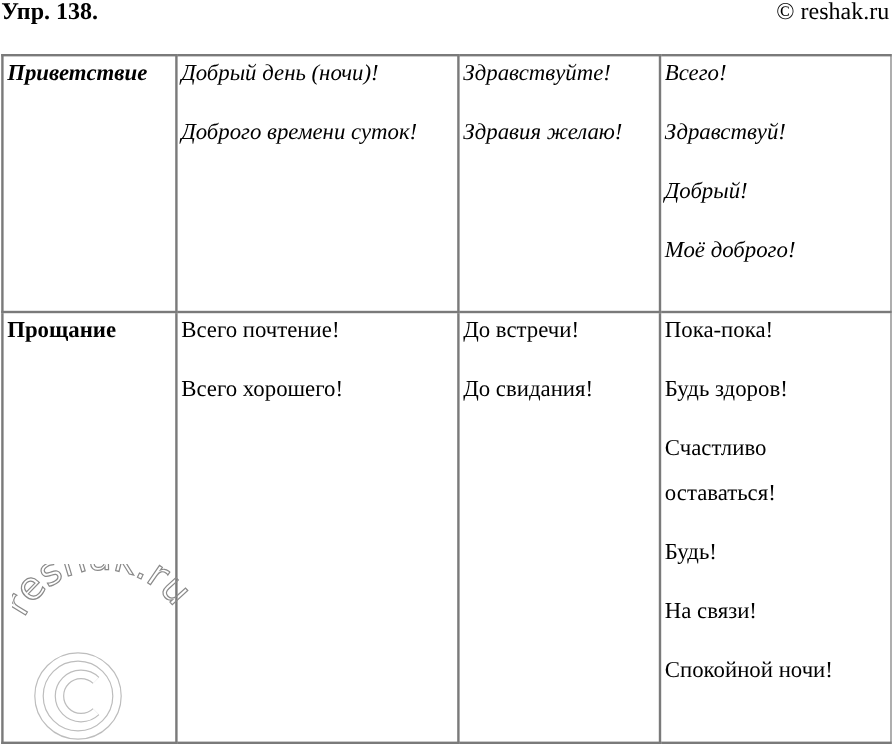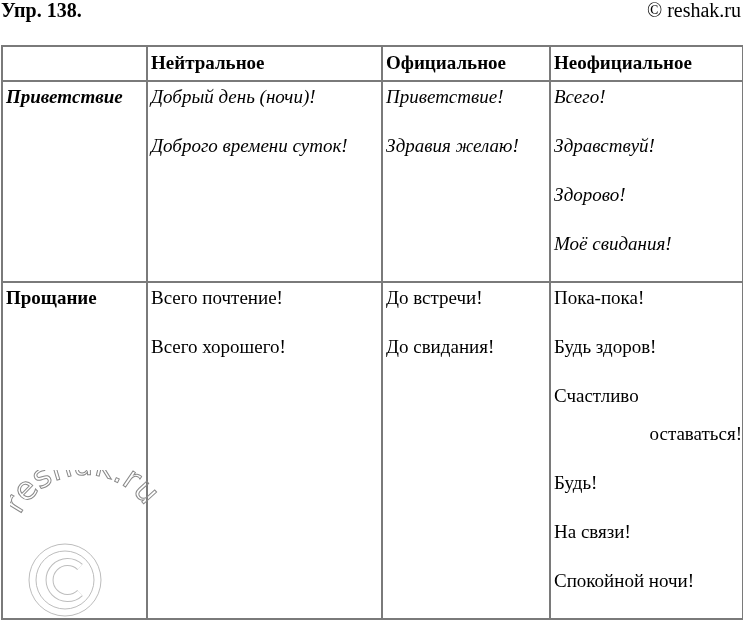--- a/index.html
+++ b/index.html
@@ -28,21 +28,21 @@
     text-align: left;
     padding: 0 0 0 3px;
     font-size: 19px;
   }
   table.ex th { font-weight: bold; height: 32px; line-height: 30px; padding-top: 1px; }
   table.ex tr.head th { border-top-width: 2px; }
   td.rowhead { font-weight: bold; line-height: 30px; padding-top: 4px; }
   td.cell { padding-top: 4px; }
   .line { display: block; line-height: 30px; margin-bottom: 19px; white-space: nowrap; }
   .wrap-line { display: block; line-height: 30px; margin-bottom: 8px; white-space: nowrap; }
-  .wrap-line.last { margin-bottom: 19px; text-align: right; }
+  .wrap-line.last { margin-bottom: 19px; }
   tr.r1 td { height: 198px; font-style: italic; }
   tr.r2 td { height: 333px; }
   .watermark {
     position: absolute; left: 10px; top: 470px; width: 150px; height: 150px;
     pointer-events: none;
   }
 </style>
 </head>
 <body>
 
@@ -50,41 +50,35 @@
 <div class="copyright">© reshak.ru</div>
 
 <table class="ex">
   <colgroup>
     <col style="width:145px">
     <col style="width:235px">
     <col style="width:168px">
     <col style="width:193px">
   </colgroup>
   <tbody>
-      <tr class="head">
-    <th></th>
-    <th>Нейтральное</th>
-    <th>Официальное</th>
-    <th>Неофициальное</th>
-  </tr>
   <tr class="r1">
     <td class="rowhead">Приветствие</td>
     <td class="cell">
       <span class="line">Добрый день (ночи)!</span>
       <span class="line">Доброго времени суток!</span>
     </td>
     <td class="cell">
-      <span class="line">Приветствие!</span>
+      <span class="line">Здравствуйте!</span>
       <span class="line">Здравия желаю!</span>
     </td>
     <td class="cell">
       <span class="line">Всего!</span>
       <span class="line">Здравствуй!</span>
-      <span class="line">Здорово!</span>
-      <span class="line">Моё свидания!</span>
+      <span class="line">Добрый!</span>
+      <span class="line">Моё доброго!</span>
     </td>
   </tr>
   <tr class="r2">
     <td class="rowhead">Прощание</td>
     <td class="cell">
       <span class="line">Всего почтение!</span>
       <span class="line">Всего хорошего!</span>
     </td>
     <td class="cell">
       <span class="line">До встречи!</span>

